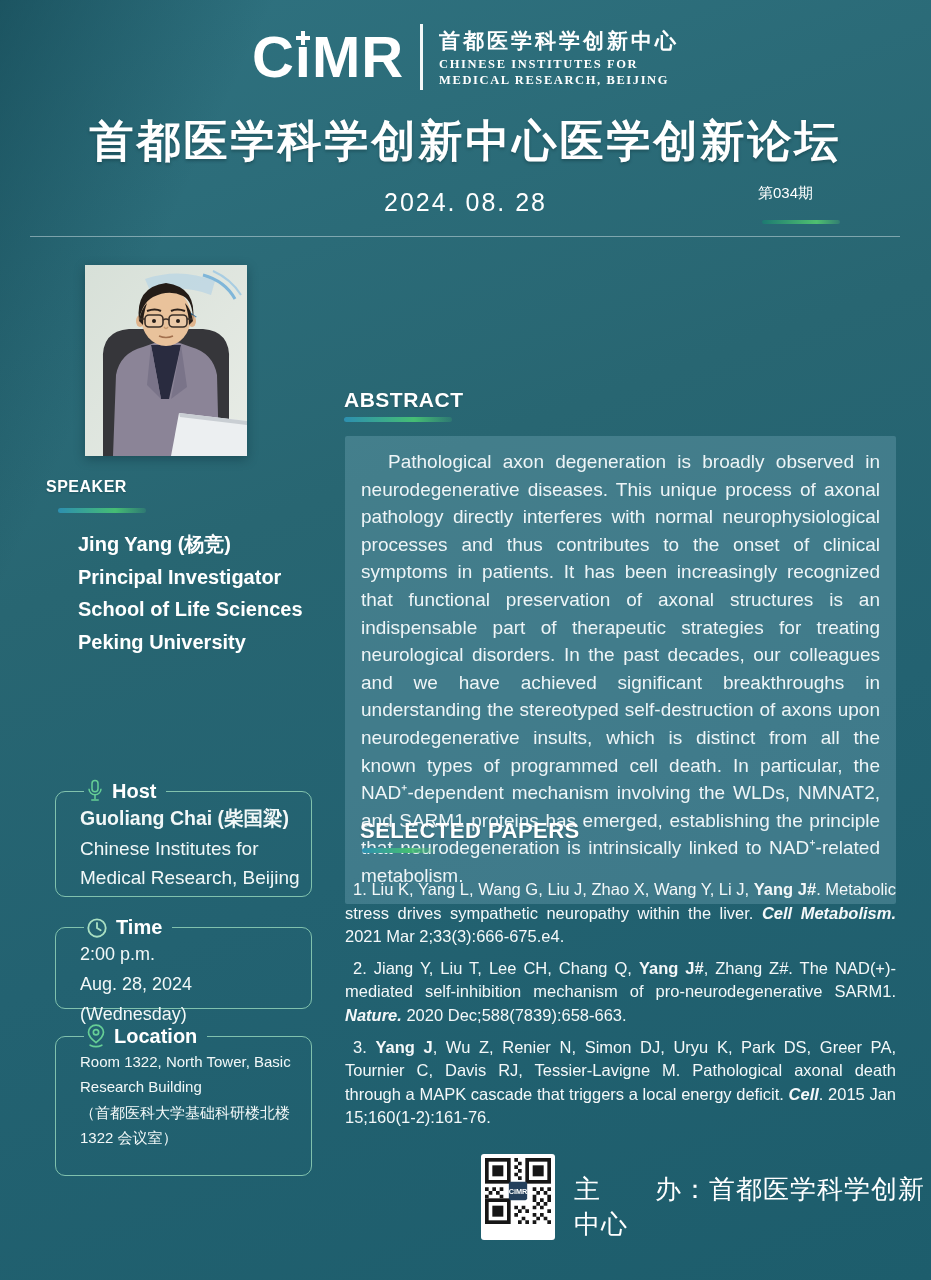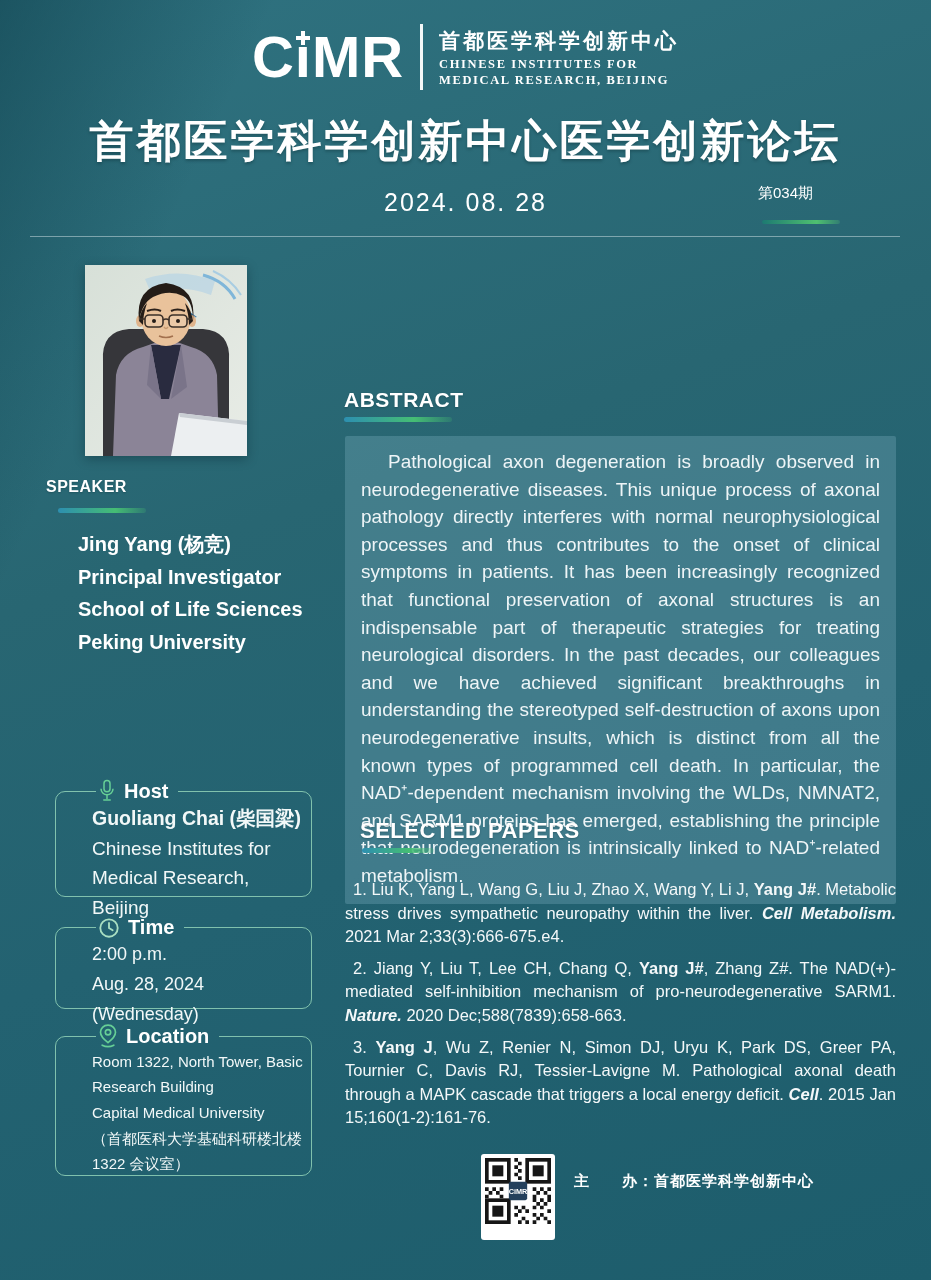--- a/index.html
+++ b/index.html
@@ -41,39 +41,39 @@
   .abstract-h{left:344px; top:388px; font-size:21px;}
   .abstract-bar{left:344px; top:417px; width:108px;}
   .abstract-box{left:345px; top:436px; width:551px; box-sizing:border-box; padding:12px 16px 14px 16px;
     background:rgba(132,182,200,.30); border-radius:2px;
     font-size:19px; line-height:27.6px; text-align:justify; color:#eef5f7; text-indent:27px;}
   
   .speaker-h{left:46px; top:478px; font-size:16px;}
   .speaker-bar{left:58px; top:508px; width:88px;}
   .speaker-info{left:78px; top:528px; font-size:20px; font-weight:700; line-height:32.5px;}
   
-  fieldset.info{position:absolute; left:55px; width:257px; margin:0; padding:0 8px 8px 36px; box-sizing:border-box;
+  fieldset.info{position:absolute; left:55px; width:257px; margin:0; padding:0 8px 8px 24px; box-sizing:border-box;
     border:1.5px solid rgba(160,226,194,.75); border-radius:10px;}
   fieldset.info legend{display:flex; align-items:center; gap:8px; margin-left:4px; padding:0 10px 0 2px;}
   .legend-label{font-size:20px; font-weight:700; color:#fff;}
   .info-body{font-size:19px; line-height:29.5px; color:#f2f8f8;}
   .info-body .bold{font-weight:700; font-size:19.5px;}
   #time-box .info-body{font-size:18px; line-height:30px;}
   #location-box .info-body{font-size:15px; line-height:25px;}
   #location-box .info-body div{margin-bottom:1px;}
   
   .papers-h{left:360px; top:818px; font-size:22px;}
   .papers-bar{left:362px; top:848px; width:72px;}
   .papers{left:345px; top:878px; width:551px; font-size:16.5px; line-height:23.6px; text-align:justify; color:#f4f8f9;}
   .papers p{margin:0 0 8px 0; text-indent:8px;}
   .papers .b{font-weight:700;}
   .papers .i{font-style:italic;}
   
   .qr{left:481px; top:1154px; width:74px; height:86px; background:#fff; border-radius:3px; padding:4px; box-sizing:border-box;}
-  .organizer{left:574px; top:1172px; font-size:15px; font-weight:700; letter-spacing:1px;}
+  .organizer{left:574px; top:1172px; font-size:26px; font-weight:400; letter-spacing:1px;}
   .icon-svg{display:block;}
 </style>
 </head>
 <body>
 
 <div class="poster">
 
   <div class="abs logo-row">
     <div class="wordmark">
         <span>C</span>
@@ -191,21 +191,20 @@
     <legend>
       <svg class="icon-svg" width="20" height="26" viewBox="0 0 24 30">
         <path d="M12 2 C6.5 2 3 6 3 10.5 C3 16 12 23 12 23 C12 23 21 16 21 10.5 C21 6 17.5 2 12 2 Z" fill="none" stroke="#66cf96" stroke-width="2"></path>
         <circle cx="12" cy="10.5" r="3.2" fill="none" stroke="#66cf96" stroke-width="2"></circle>
         <path d="M5 26 Q12 29.5 19 26" fill="none" stroke="#66cf96" stroke-width="2" stroke-linecap="round"></path>
       </svg>
       <span class="legend-label">Location</span>
     </legend>
     <div class="info-body">
       <div>Room 1322, North Tower, Basic Research Building</div>
-      <div>Capital Medical University</div>
       <div>（首都医科大学基础科研楼北楼 1322 会议室）</div>
     </div>
   </fieldset>
 
   <div class="abs sec-h papers-h">SELECTED PAPERS</div>
   <div class="abs grad-bar papers-bar"></div>
   <div class="abs papers">
     <p class="paper"><span>1. Liu K, Yang L, Wang G, Liu J, Zhao X, Wang Y, Li J, </span><span class="b">Yang J#</span><span>. Metabolic stress drives sympathetic neuropathy within the liver. </span><span class="b i">Cell Metabolism.</span><span> 2021 Mar 2;33(3):666-675.e4.</span></p>
     <p class="paper"><span>2. Jiang Y, Liu T, Lee CH, Chang Q, </span><span class="b">Yang J#</span><span>, Zhang Z#. The NAD(+)-mediated self-inhibition mechanism of pro-neurodegenerative SARM1. </span><span class="b i">Nature.</span><span> 2020 Dec;588(7839):658-663.</span></p>
     <p class="paper"><span>3. </span><span class="b">Yang J</span><span>, Wu Z, Renier N, Simon DJ, Uryu K, Park DS, Greer PA, Tournier C, Davis RJ, Tessier-Lavigne M. Pathological axonal death through a MAPK cascade that triggers a local energy deficit. </span><span class="b i">Cell</span><span>. 2015 Jan 15;160(1-2):161-76.</span></p>

